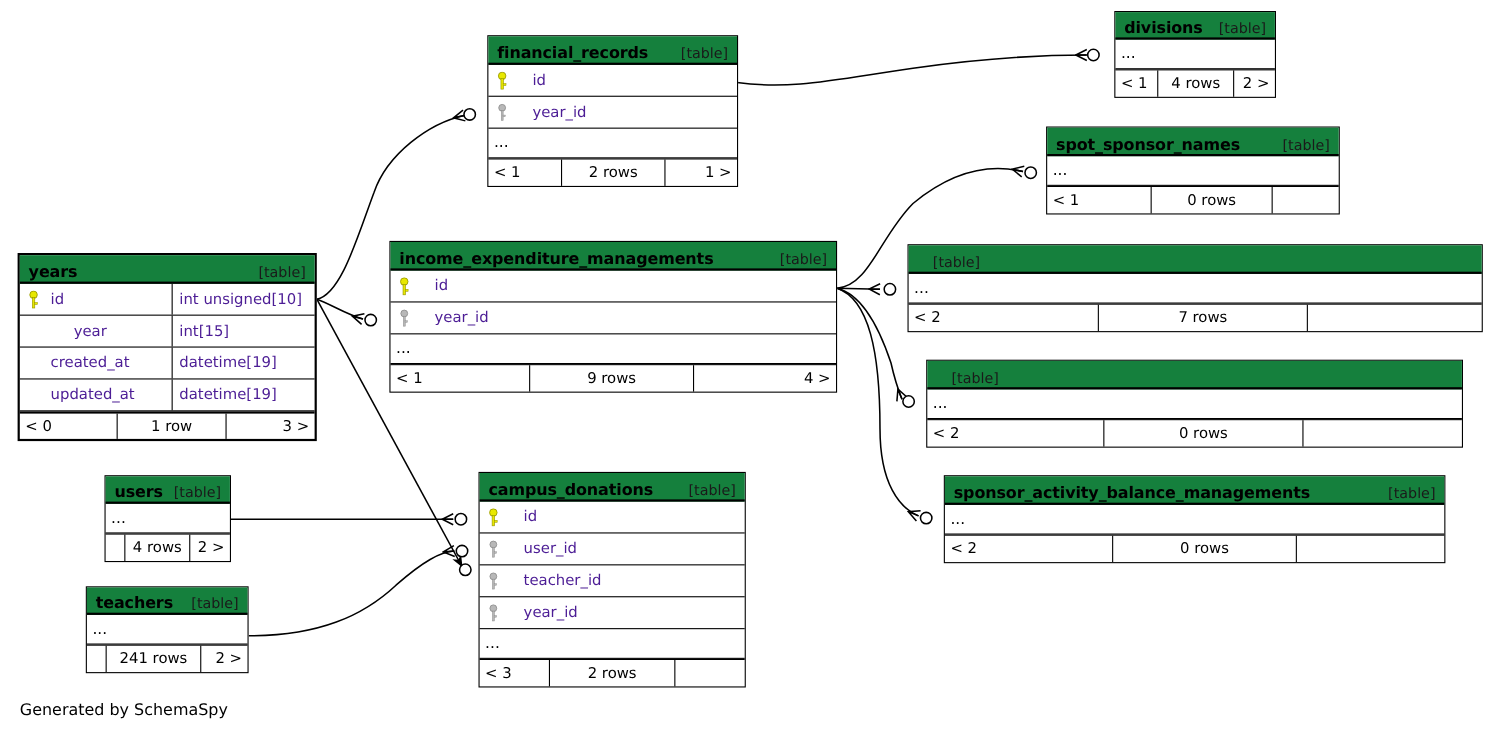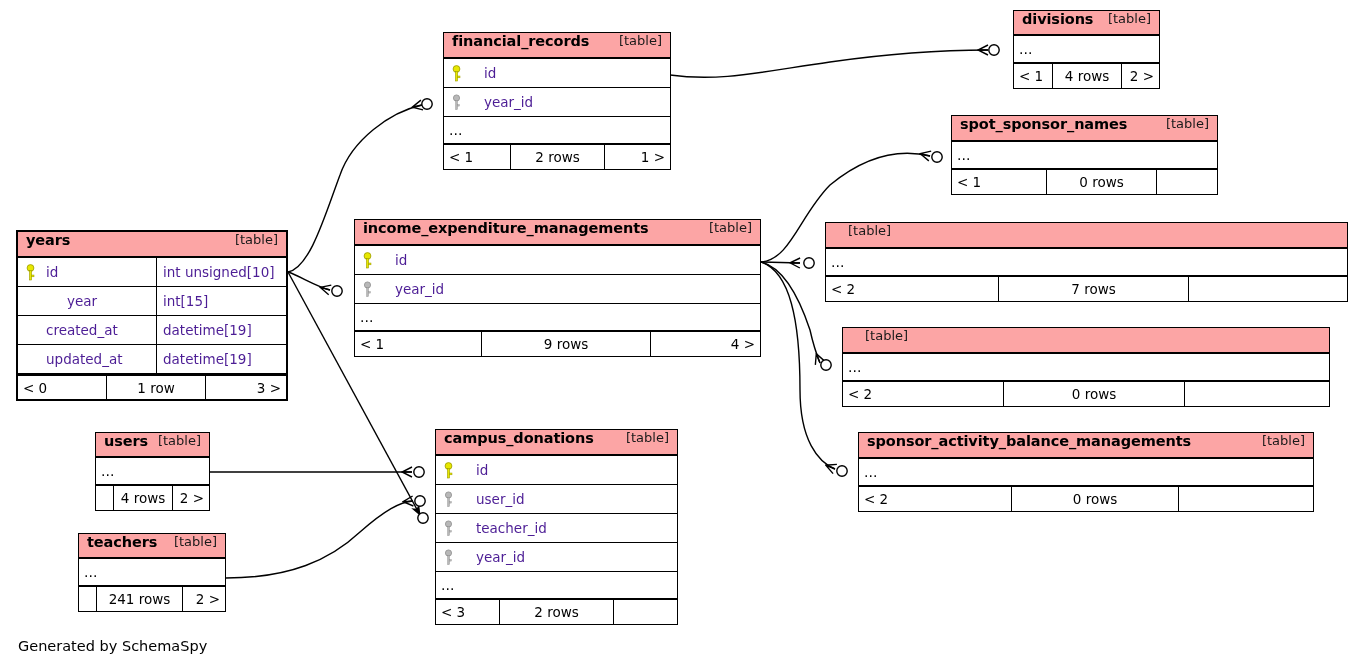--- a/index.html
+++ b/index.html
@@ -32,24 +32,24 @@
     background: #ffffff;
     border: 1px solid #000000;
     box-sizing: border-box;
     display: flex;
     flex-direction: column;
   }
   .table-box.thick {
     border: 2px solid #000000;
   }
   .tbl-header {
-    background: #fca5a5;
+    background: #15803d;
     border-bottom: 2px solid #000000;
     display: flex;
-    align-items: flex-start;
+    align-items: flex-end;
     justify-content: space-between;
     padding: 0 8px;
     box-sizing: border-box;
     height: 26px;
     white-space: nowrap;
   }
   .tbl-name {
     font-weight: bold;
     font-size: 14.5px;
     color: #000000;
@@ -324,21 +324,21 @@
             </svg>
         </span>
         <span class="col-name" style="padding-left:22px;">year_id</span>
       </span>
     </div>
     <div class="ellipsis-row">
         <span>...</span>
       </div>
     <div class="tbl-footer" style="border-top:1px solid #000;">
       <span class="foot-cell c-left" style="width:126px;">&lt; 1</span>
-      <span class="foot-cell c-mid" style="width:170px;">9 rows</span>
+      <span class="foot-cell c-mid" style="width:150px;">9 rows</span>
       <span class="foot-cell c-right" style="flex:1;">4 &gt;</span>
     </div>
   </div>
 
   <div class="table-box" style="left:435px; top:400px; width:243px;margin-top:29px;">
     <div class="tbl-header">
       <span class="tbl-name">campus_donations</span>
       <span class="tbl-kind">[table]</span>
     </div>
     <div class="col-row">

